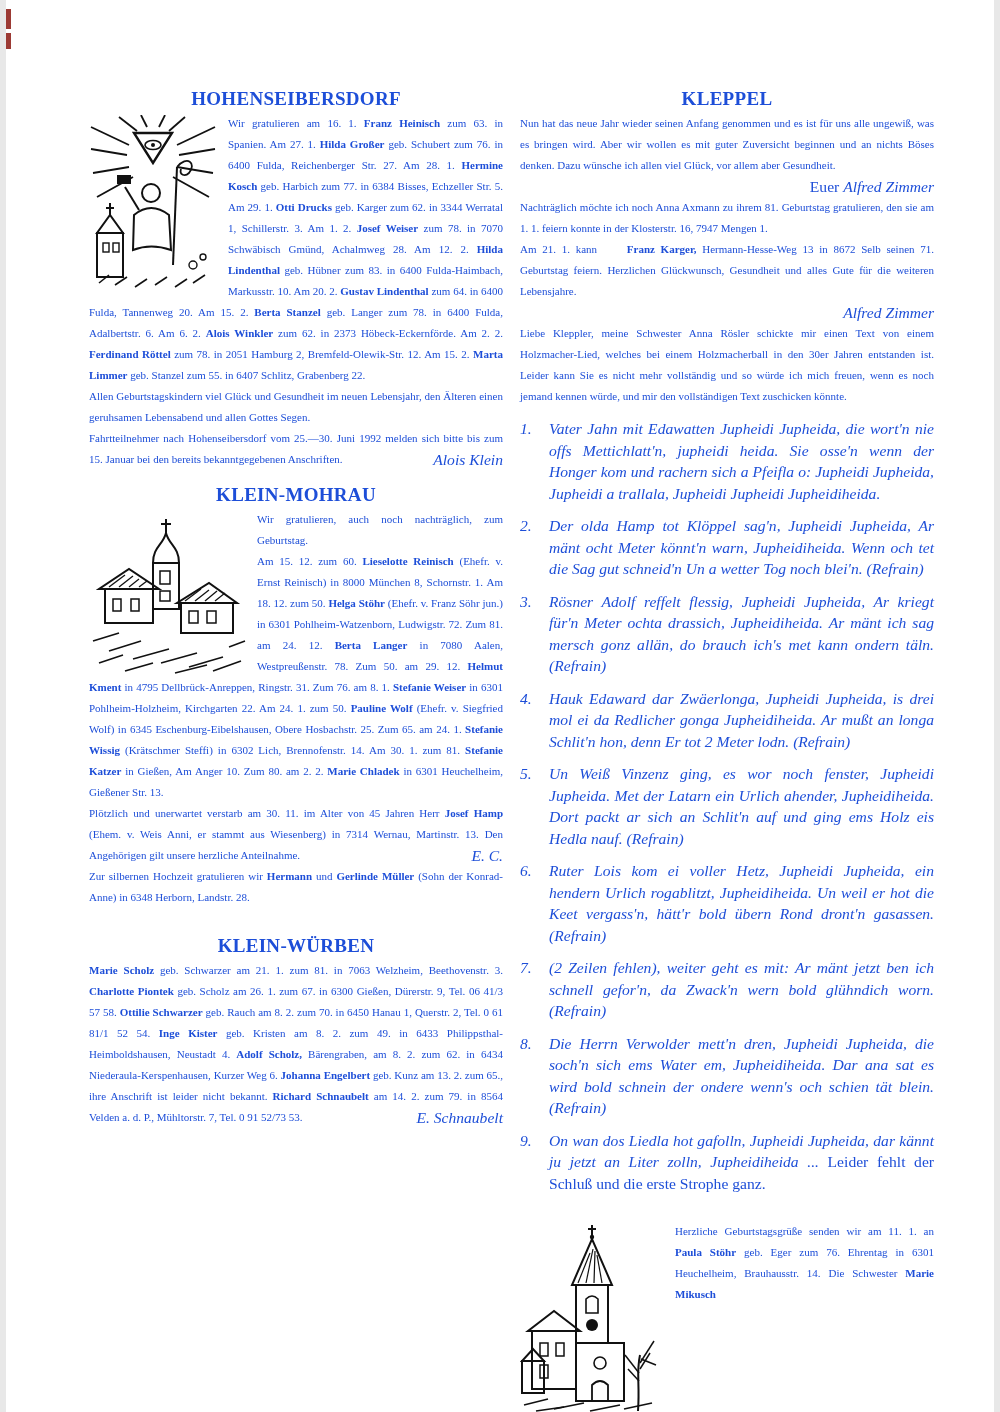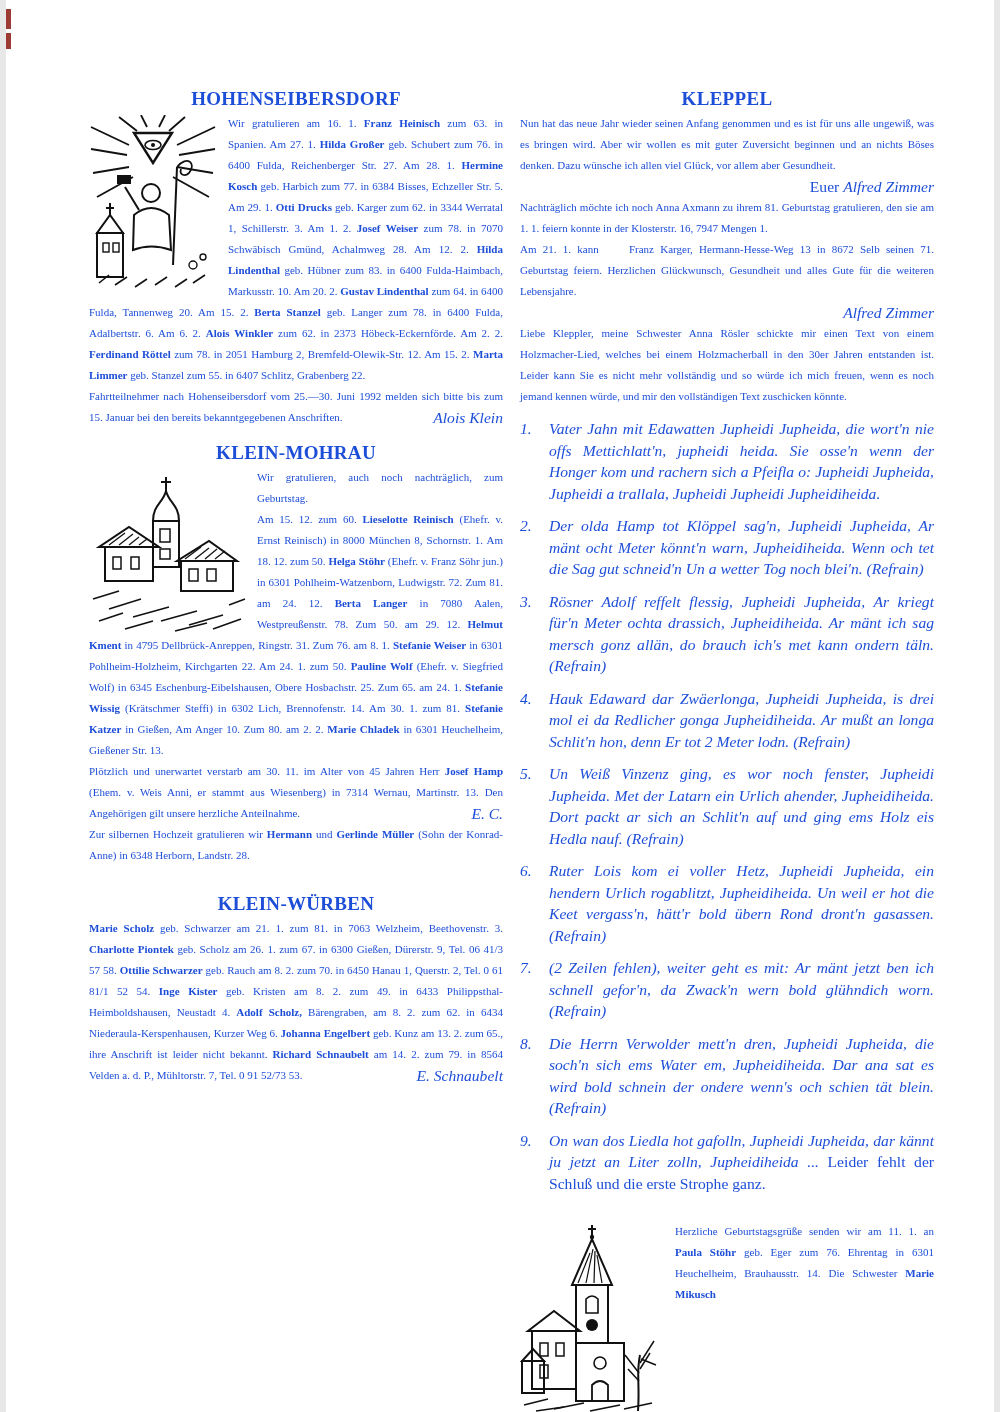--- a/index.html
+++ b/index.html
@@ -117,20 +117,21 @@
                 <line x1="66" y1="170" x2="78" y2="162"></line>
               <line x1="86" y1="172" x2="98" y2="164"></line>
                 <line x1="104" y1="168" x2="116" y2="160"></line>
             </g>
             <circle cx="104" cy="150" r="4" stroke-width="1.4"></circle>
             <circle cx="114" cy="142" r="3" stroke-width="1.4"></circle>
           </svg>
         </div>
         <p class="body"><span>Wir gratulieren am 16. 1. </span><span style="font-weight: bold;">Franz Heinisch</span><span> zum 63. in Spanien. Am 27. 1. </span><span style="font-weight: bold;">Hilda Großer</span><span> geb. Schubert zum 76. in 6400 Fulda, Reichenberger Str. 27. Am 28. 1. </span><span style="font-weight: bold;">Hermine Kosch</span><span> geb. Harbich zum 77. in 6384 Bisses, Echzeller Str. 5. Am 29. 1. </span><span style="font-weight: bold;">Otti Drucks</span><span> geb. Karger zum 62. in 3344 Werratal 1, Schillerstr. 3. Am 1. 2. </span><span style="font-weight: bold;">Josef Weiser</span><span> zum 78. in 7070 Schwäbisch Gmünd, Achalmweg 28. Am 12. 2. </span><span style="font-weight: bold;">Hilda Lindenthal</span><span> geb. Hübner zum 83. in 6400 Fulda-Haimbach, Markusstr. 10. Am 20. 2. </span><span style="font-weight: bold;">Gustav Lindenthal</span><span> zum 64. in 6400 Fulda, Tannenweg 20. Am 15. 2. </span><span style="font-weight: bold;">Berta Stanzel</span><span> geb. Langer zum 78. in 6400 Fulda, Adalbertstr. 6. Am 6. 2. </span><span style="font-weight: bold;">Alois Winkler</span><span> zum 62. in 2373 Höbeck-Eckernförde. Am 2. 2. </span><span style="font-weight: bold;">Ferdinand Röttel</span><span> zum 78. in 2051 Hamburg 2, Bremfeld-Olewik-Str. 12. Am 15. 2. </span><span style="font-weight: bold;">Marta Limmer</span><span> geb. Stanzel zum 55. in 6407 Schlitz, Grabenberg 22.</span></p>
         <div class="clear"></div>
+        <p class="body">Allen Geburtstagskindern viel Glück und Gesundheit im neuen Lebensjahr, den Älteren einen geruhsamen Lebensabend und allen Gottes Segen.</p>
         <p class="body">Fahrtteilnehmer nach Hohenseibersdorf vom 25.—30. Juni 1992 melden sich bitte bis zum 15. Januar bei den bereits bekanntgegebenen Anschriften.</p>
         <div class="sig-overlay">Alois Klein</div>
       </section>
 
       <section class="gap-m">
         <h2 class="sec-title">KLEIN-MOHRAU</h2>
         <div class="woodcut w2">
           <svg viewBox="0 0 160 164" width="160" height="164" fill="none" stroke="#111" stroke-width="2">
             <rect x="64" y="52" width="26" height="46"></rect>
             <path d="M64,52 C64,36 74,34 77,22 C80,34 90,36 90,52 Z"></path>
@@ -189,21 +190,21 @@
     </div>
 
     <div class="col">
 
       <section>
         <h2 class="sec-title">KLEPPEL</h2>
         <p class="body">Nun hat das neue Jahr wieder seinen Anfang genommen und es ist für uns alle ungewiß, was es bringen wird. Aber wir wollen es mit guter Zuversicht beginnen und an nichts Böses denken. Dazu wünsche ich allen viel Glück, vor allem aber Gesundheit.</p>
         <div class="sig-line"><span>Euer </span><span style="font-style: italic;">Alfred Zimmer</span></div>
 
         <p class="body gap-l"><span>Nachträglich möchte ich noch </span><span style="font-weight: normal;">Anna Axmann</span><span> zu ihrem 81. Geburtstag gratulieren, den sie am 1. 1. feiern konnte in der Klosterstr. 16, 7947 Mengen 1.</span></p>
-        <p class="body"><span>Am 21. 1. kann </span><span style="font-weight: normal; margin-left: 24px;">Franz Karger,</span><span> Hermann-Hesse-Weg 13 in 8672 Selb seinen 71. Geburtstag feiern. Herzlichen Glückwunsch, Gesundheit und alles Gute für die weiteren Lebensjahre.</span></p>
+        <p class="body"><span>Am 21. 1. kann </span><span style="font-weight: bold; margin-left: 24px;">Franz Karger,</span><span> Hermann-Hesse-Weg 13 in 8672 Selb seinen 71. Geburtstag feiern. Herzlichen Glückwunsch, Gesundheit und alles Gute für die weiteren Lebensjahre.</span></p>
         <div class="sig-line it" style="font-style:italic">Alfred Zimmer</div>
 
         <p class="body gap-l">Liebe Kleppler, meine Schwester Anna Rösler schickte mir einen Text von einem Holzmacher-Lied, welches bei einem Holzmacherball in den 30er Jahren entstanden ist. Leider kann Sie es nicht mehr vollständig und so würde ich mich freuen, wenn es noch jemand kennen würde, und mir den vollständigen Text zuschicken könnte.</p>
 
         <div>
           <div class="verse">
             <span class="vnum">1.</span>
             <span class="vtext">Vater Jahn mit Edawatten Jupheidi Jupheida, die wort'n nie offs Mettichlatt'n, jupheidi heida. Sie osse'n wenn der Honger kom und rachern sich a Pfeifla o: Jupheidi Jupheida, Jupheidi a trallala, Jupheidi Jupheidi Jupheidiheida.</span>
           </div>
           <div class="verse">

